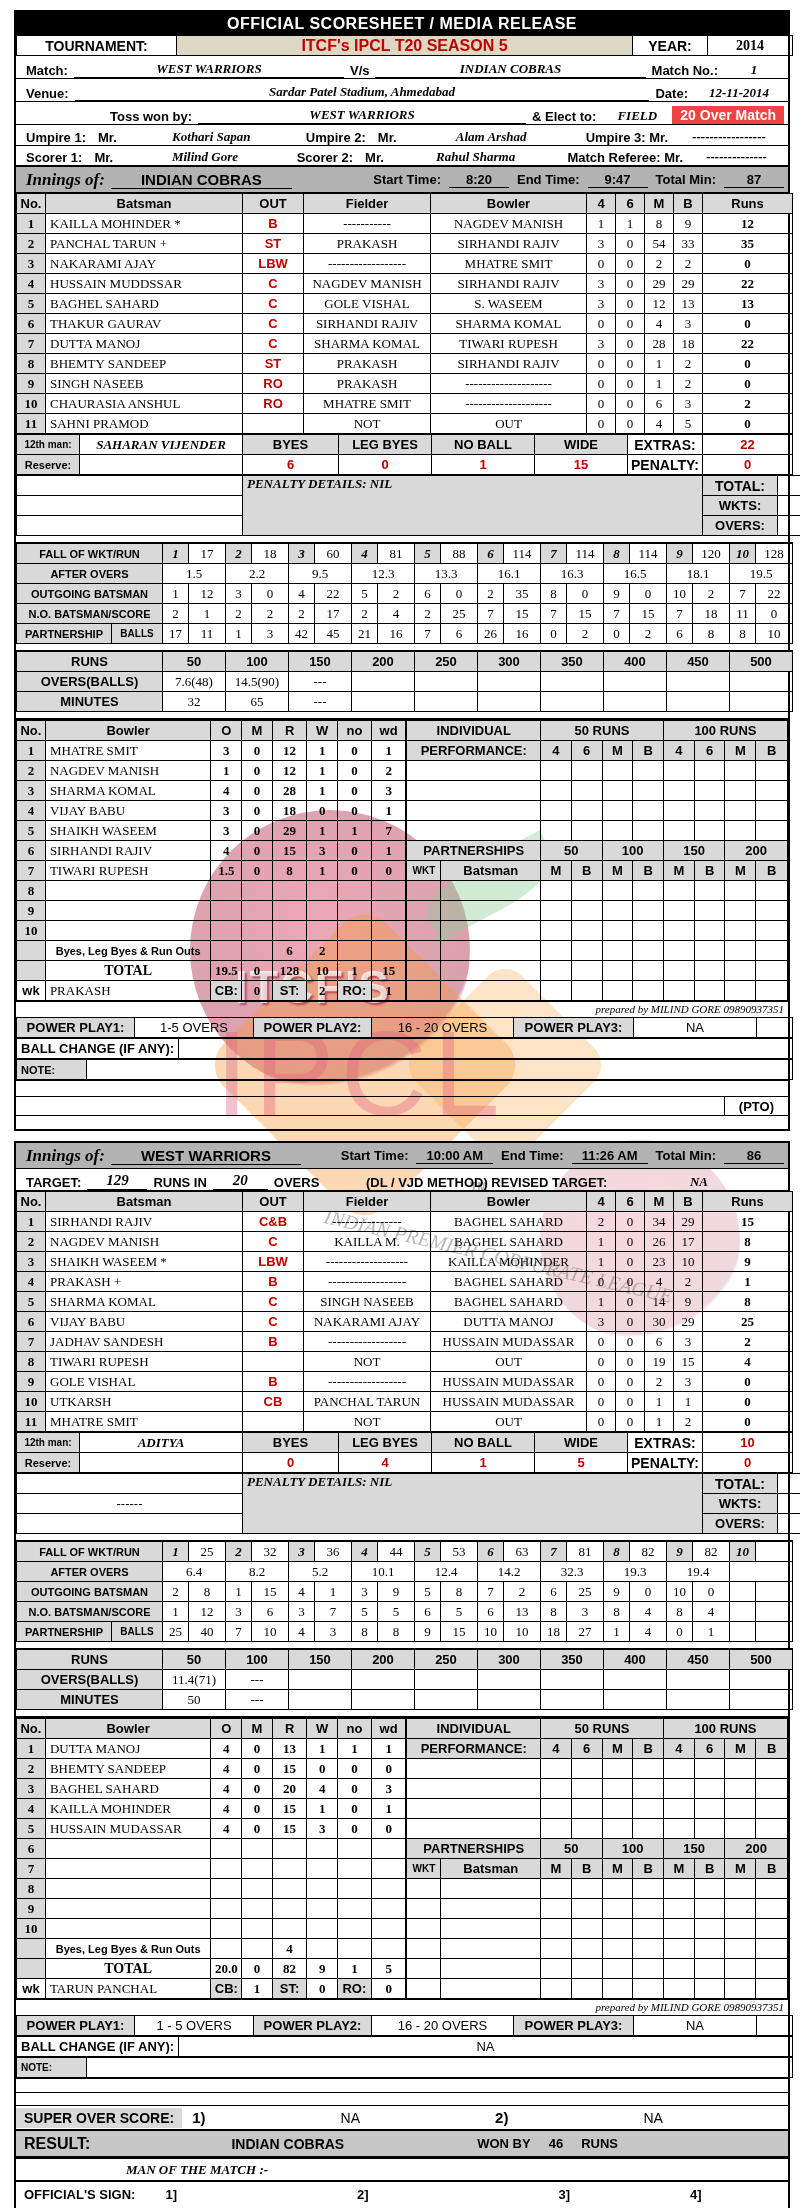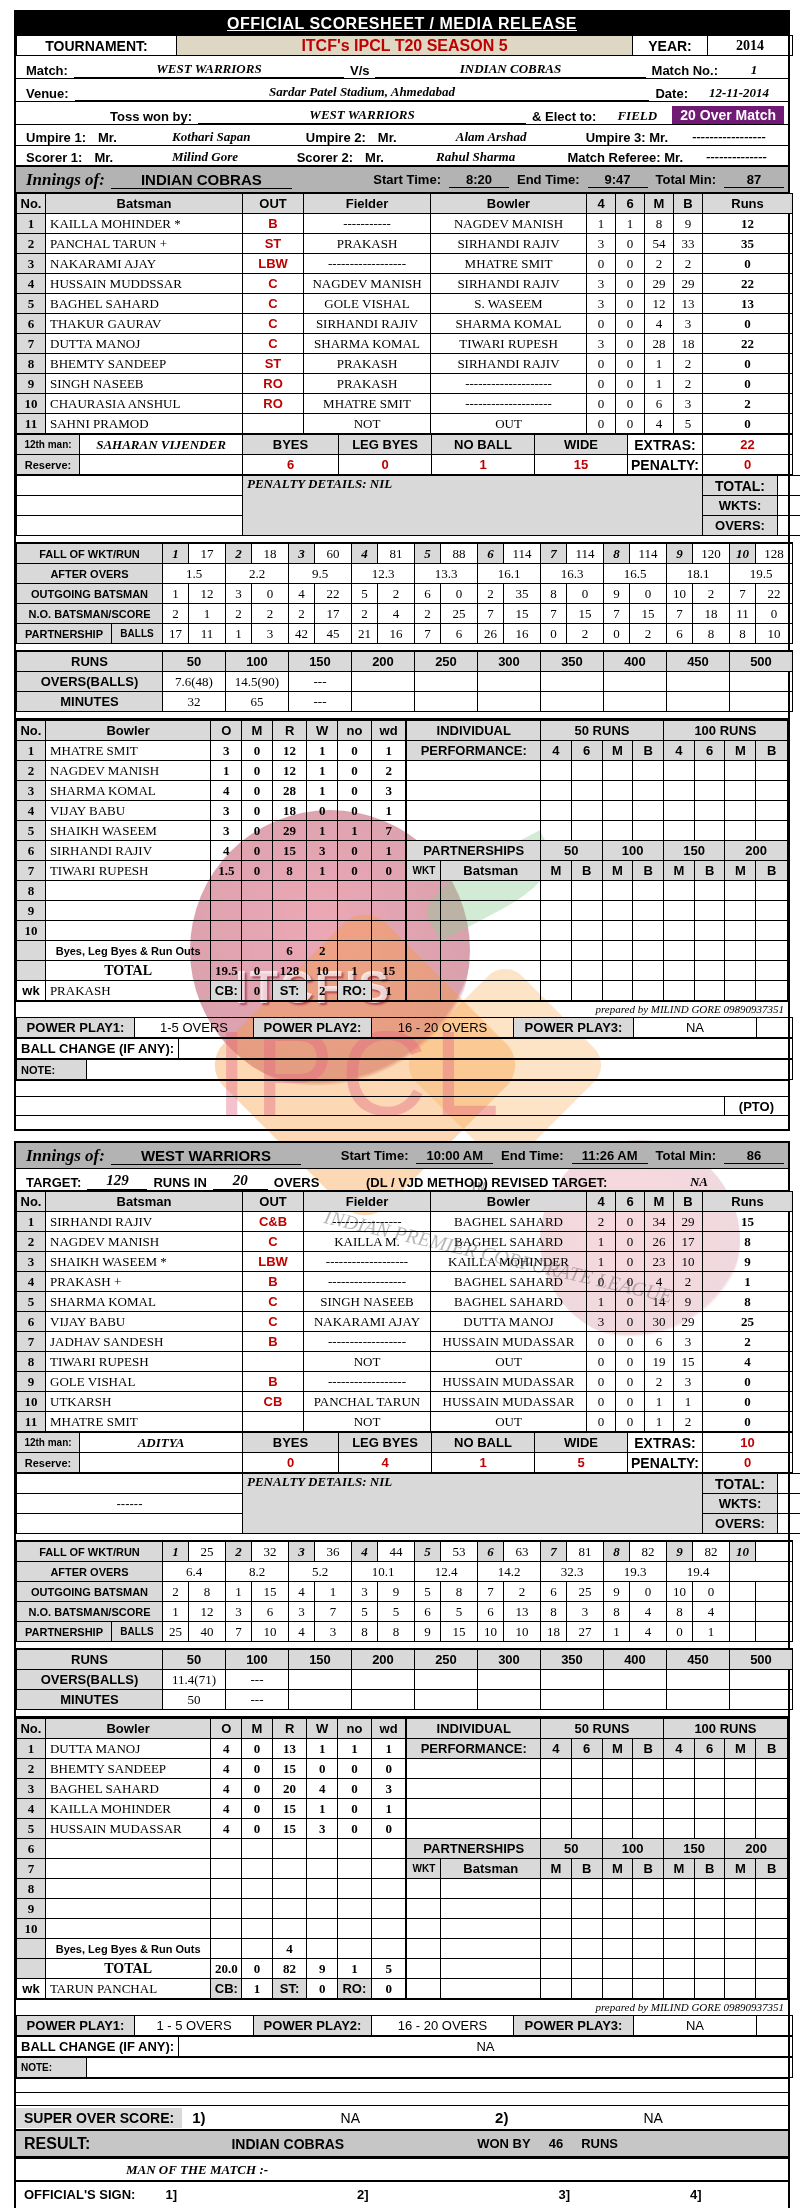--- a/index.html
+++ b/index.html
@@ -15,30 +15,30 @@
   .g{background:#d9d9d9;}
   .b{font-weight:bold;}
   .i{font-style:italic;}
   .sf{font-family:"Liberation Serif",serif;}
   .red{color:#c00000;font-weight:bold;}
   .lt{text-align:left;padding-left:4px;}
   .sm{font-size:11px;}
   .xs{font-size:10px;}
   .titlebar{background:#000;color:#fff;text-align:center;height:23px;line-height:23px;
             font-weight:bold;font-size:16px;letter-spacing:.5px;}
-  .titlebar span{text-decoration:underline;}
+  .titlebar span{}
   .cream{background:#ddd7c3;}
   .tourn{color:#c00000;font-weight:bold;font-size:16px;}
   .hrow{display:flex;align-items:flex-end;border-bottom:1px solid #000;background:transparent;
         height:23px;font-size:13px;padding:0 4px;box-sizing:border-box;}
   .hrow .lb{font-weight:bold;padding:0 6px;white-space:nowrap;}
   .hrow .vl{font-family:"Liberation Serif",serif;font-weight:bold;font-style:italic;text-align:center;}
   .u{border-bottom:1.5px solid #000;}
   .fx1{flex:1;}
-  .blackbox{background:#701a75;color:#fff;font-weight:bold;padding:1px 8px;font-size:14px;}
+  .blackbox{background:#ef4444;color:#fff;font-weight:bold;padding:1px 8px;font-size:14px;}
   .ibar{display:flex;align-items:center;background:#b3b3b3;height:25px;font-size:13px;
         border-bottom:1px solid #000;padding:0 4px;}
   .ibar .il{font-weight:bold;font-style:italic;font-size:17px;font-family:"Liberation Serif",serif;padding:0 6px;}
   .ibar .team{font-weight:bold;font-size:15px;border-bottom:1.5px solid #000;padding:0 30px;}
   .ibar .k{font-weight:bold;padding:0 8px;}
   .ibar .v{font-weight:bold;padding:0 10px;border-bottom:1.5px solid #000;min-width:40px;text-align:center;}
   .gap{height:6px;}
   .bwrap{display:flex;}
   .bwrap table{width:auto;}
   .tL{width:392px;}

